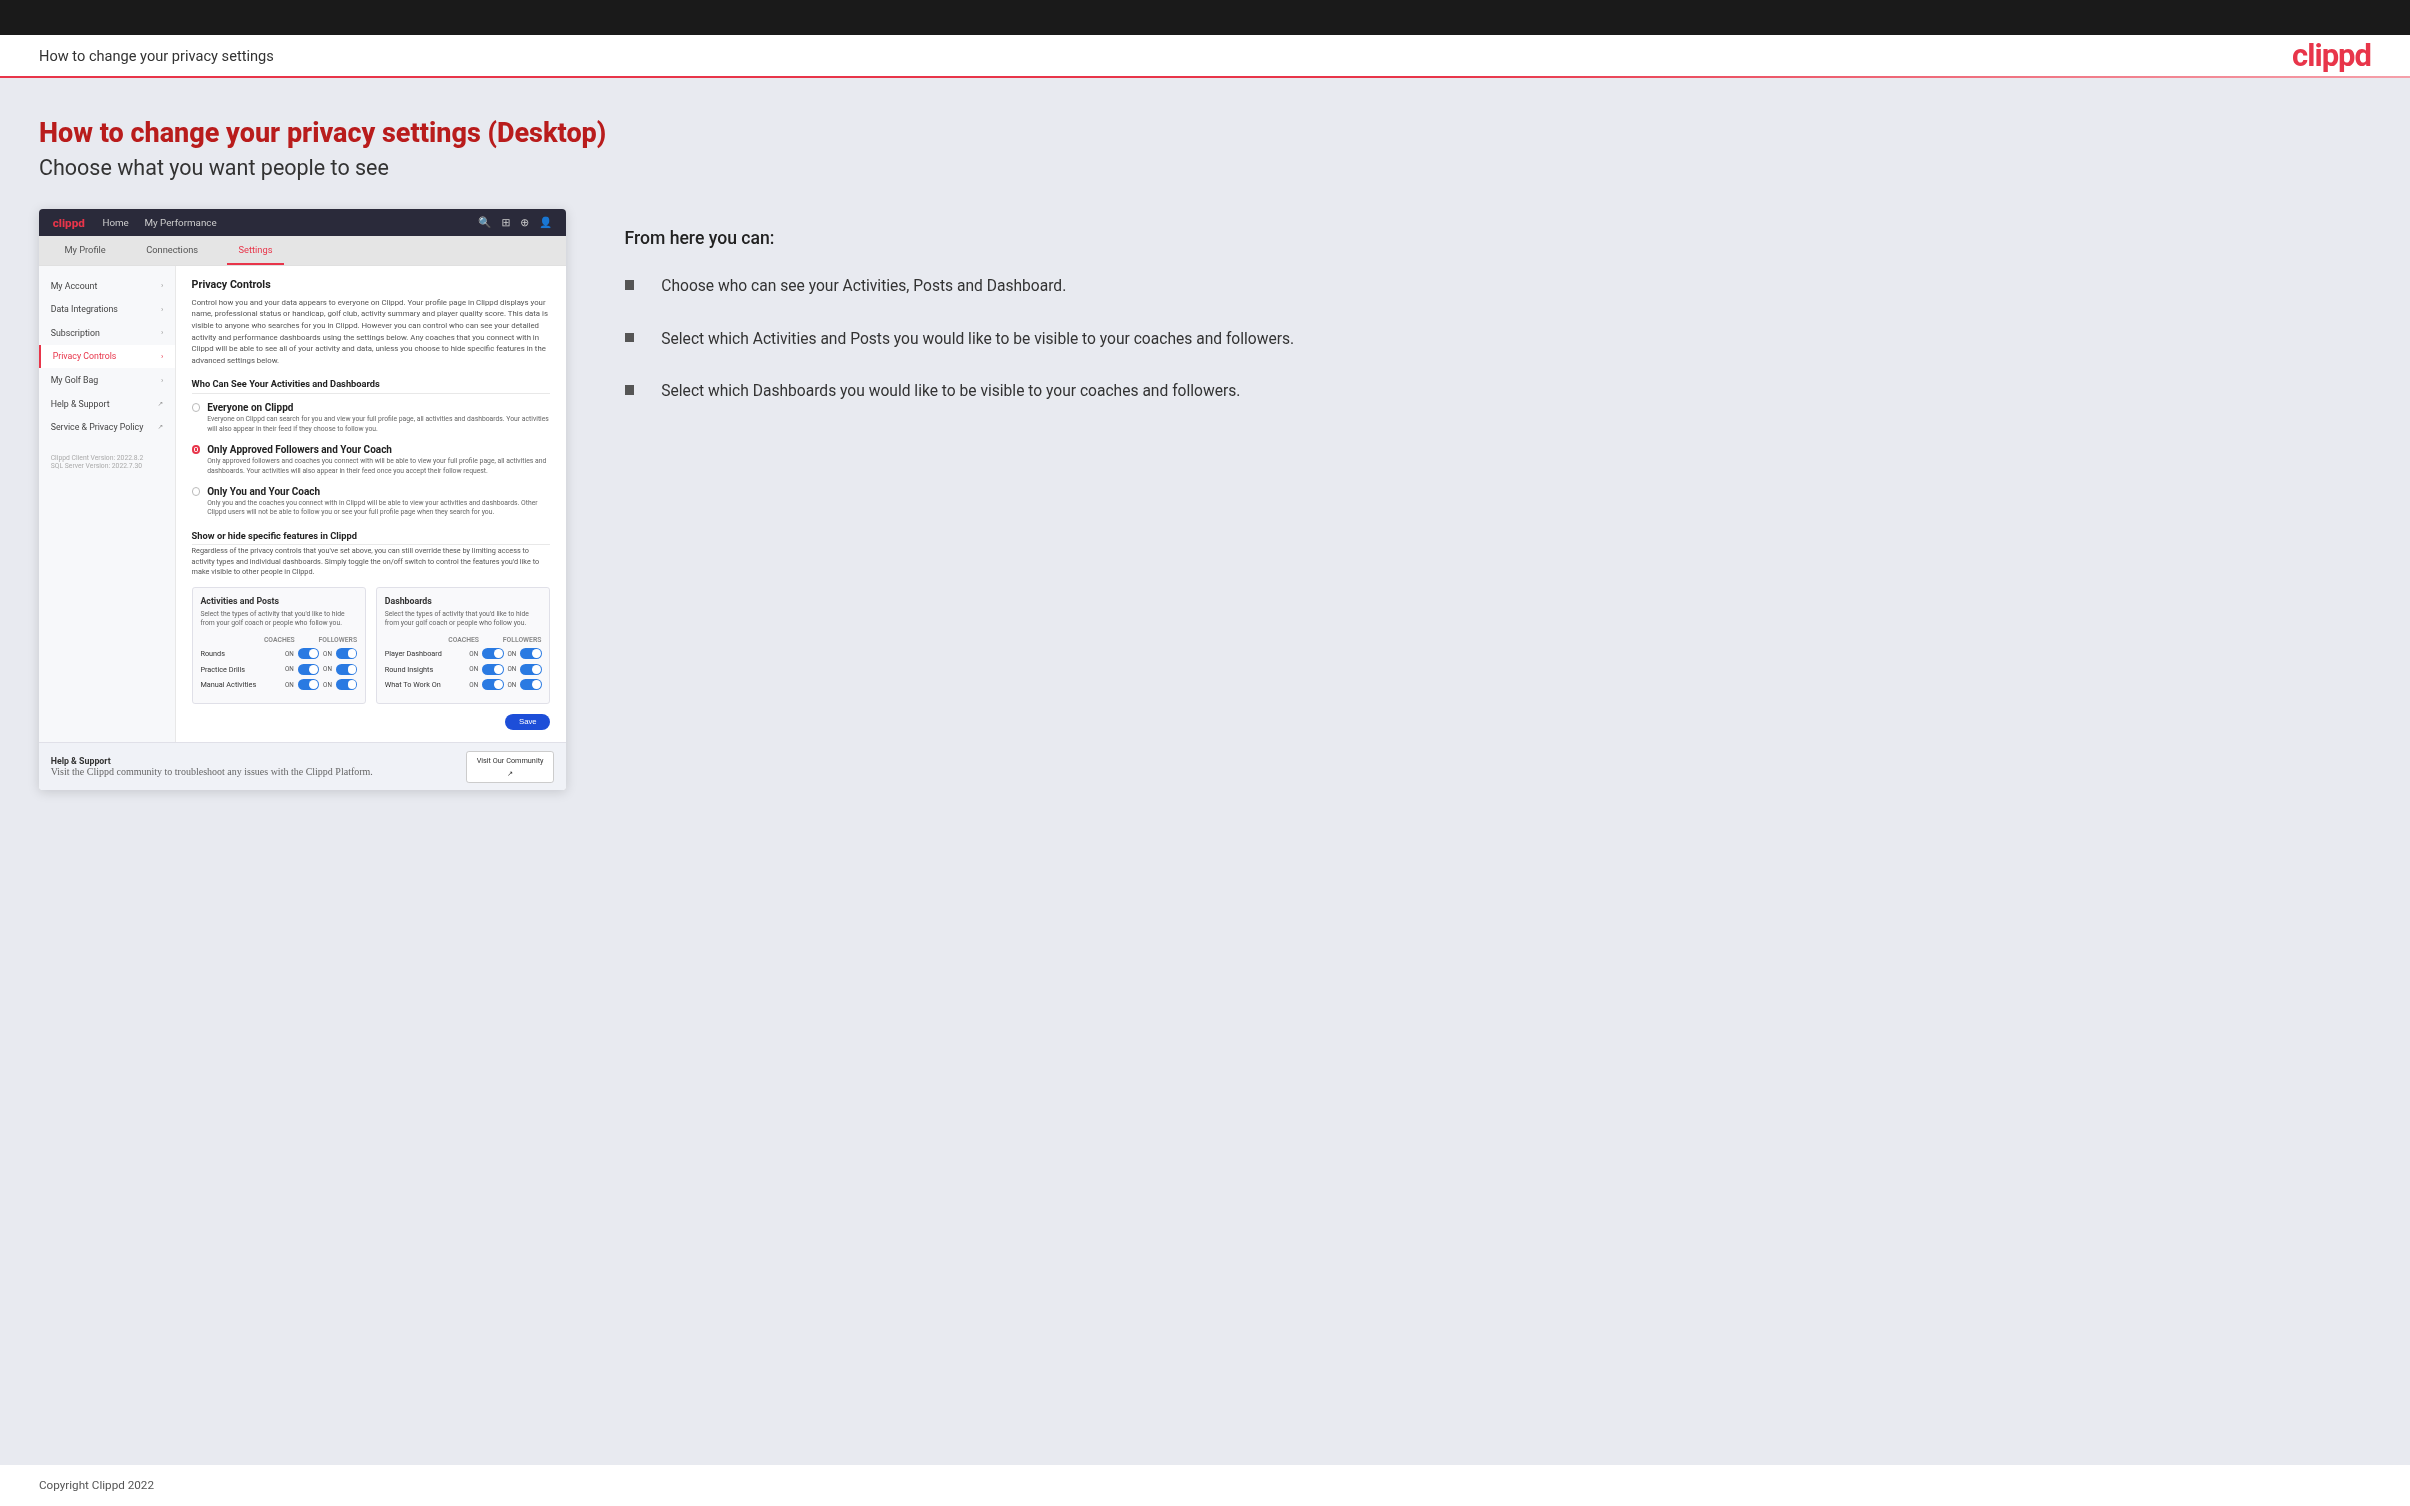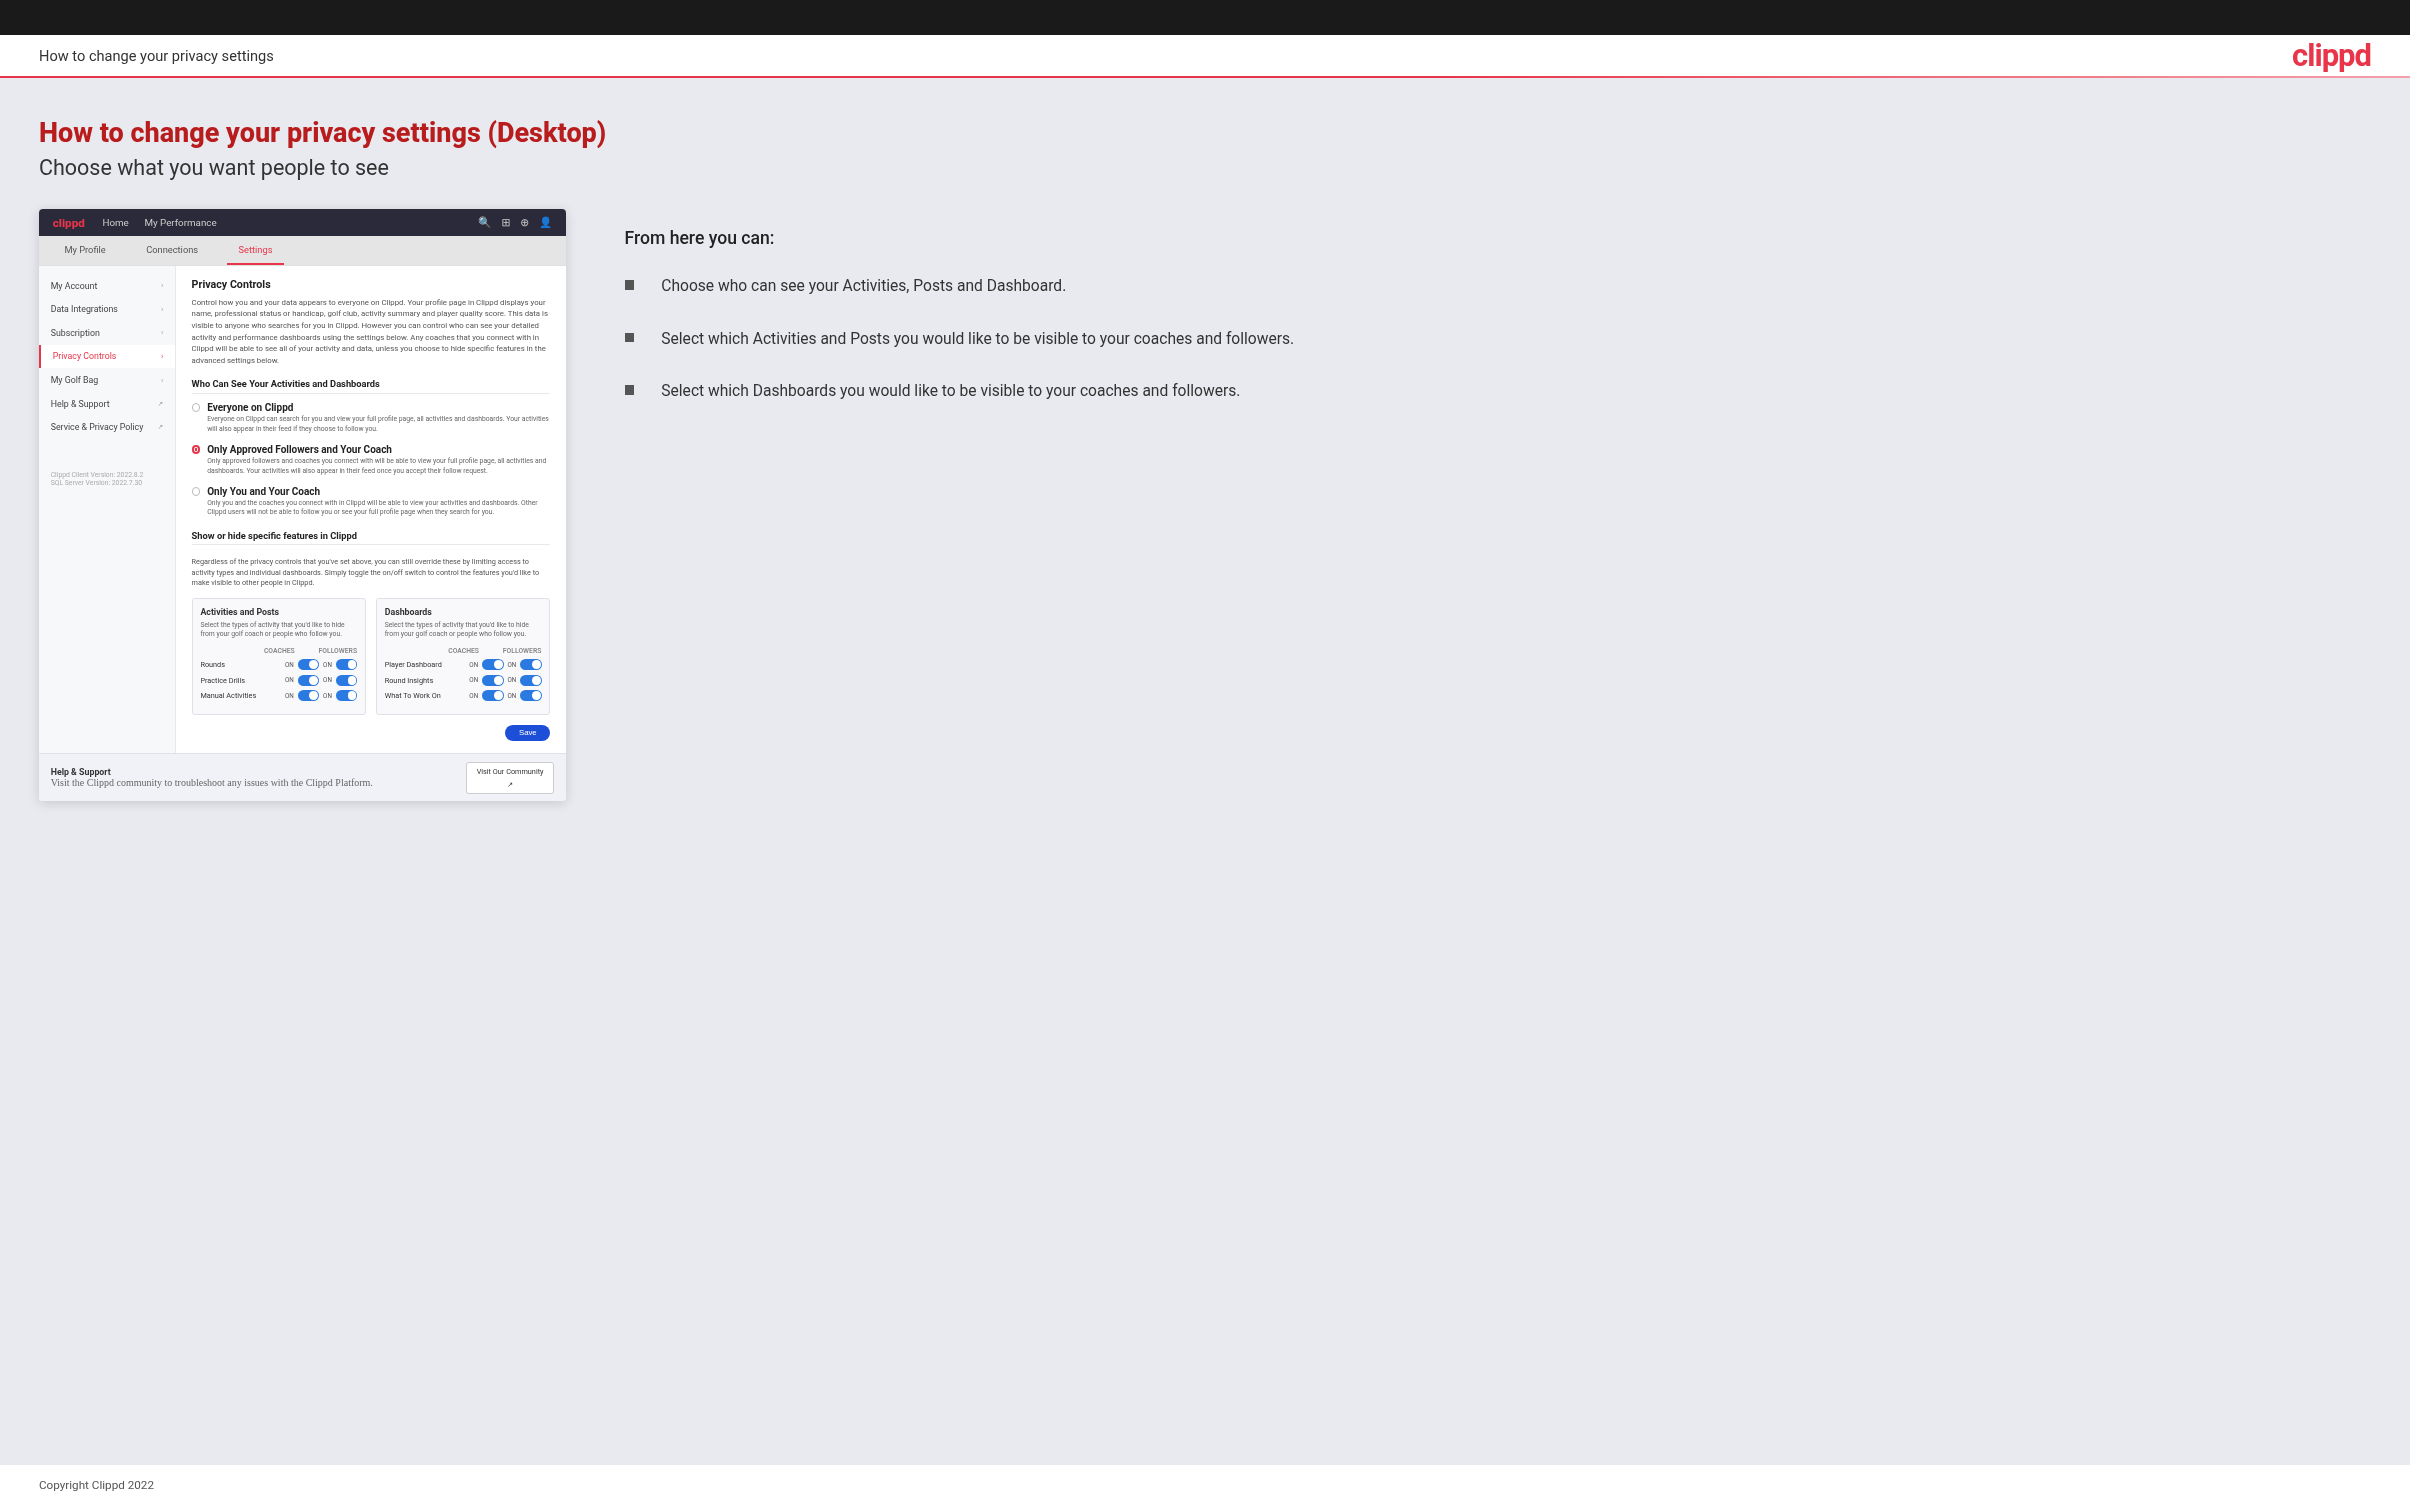--- a/index.html
+++ b/index.html
@@ -160,21 +160,21 @@
       background: #fff;
       border-left: 2px solid #e8354a;
     }
     .sidebar-item.active .chevron { color: #e8354a; }
     .chevron { font-size: 7.8px; color: #999; }
     .sidebar-item-external { font-size: 6.8px; color: #999; margin-left: 2px; }
     .sidebar-version {
       padding: 7.8px 11.7px;
       font-size: 6.8px;
       color: #aaa;
-      margin-top: 24px;
+      margin-top: 7px;
     }
 
     
     .app-panel {
       flex: 1;
       padding: 11.7px 15.6px;
       background: #fff;
     }
 
     .panel-title {
@@ -232,21 +232,21 @@
     }
 
     
     .show-hide-section {
       margin-top: 11.7px;
     }
     .show-hide-title {
       font-size: 9.3px;
       font-weight: 700;
       color: #222;
-      margin-bottom: 12px;
+      margin-bottom: 1px;
       border-bottom: 1px solid #e8e8e8;
       padding-bottom: 3.9px;
     }
     .show-hide-desc {
       font-size: 7.3px;
       color: #555;
       margin-bottom: 9.8px;
       line-height: 1.4;
     }
 

